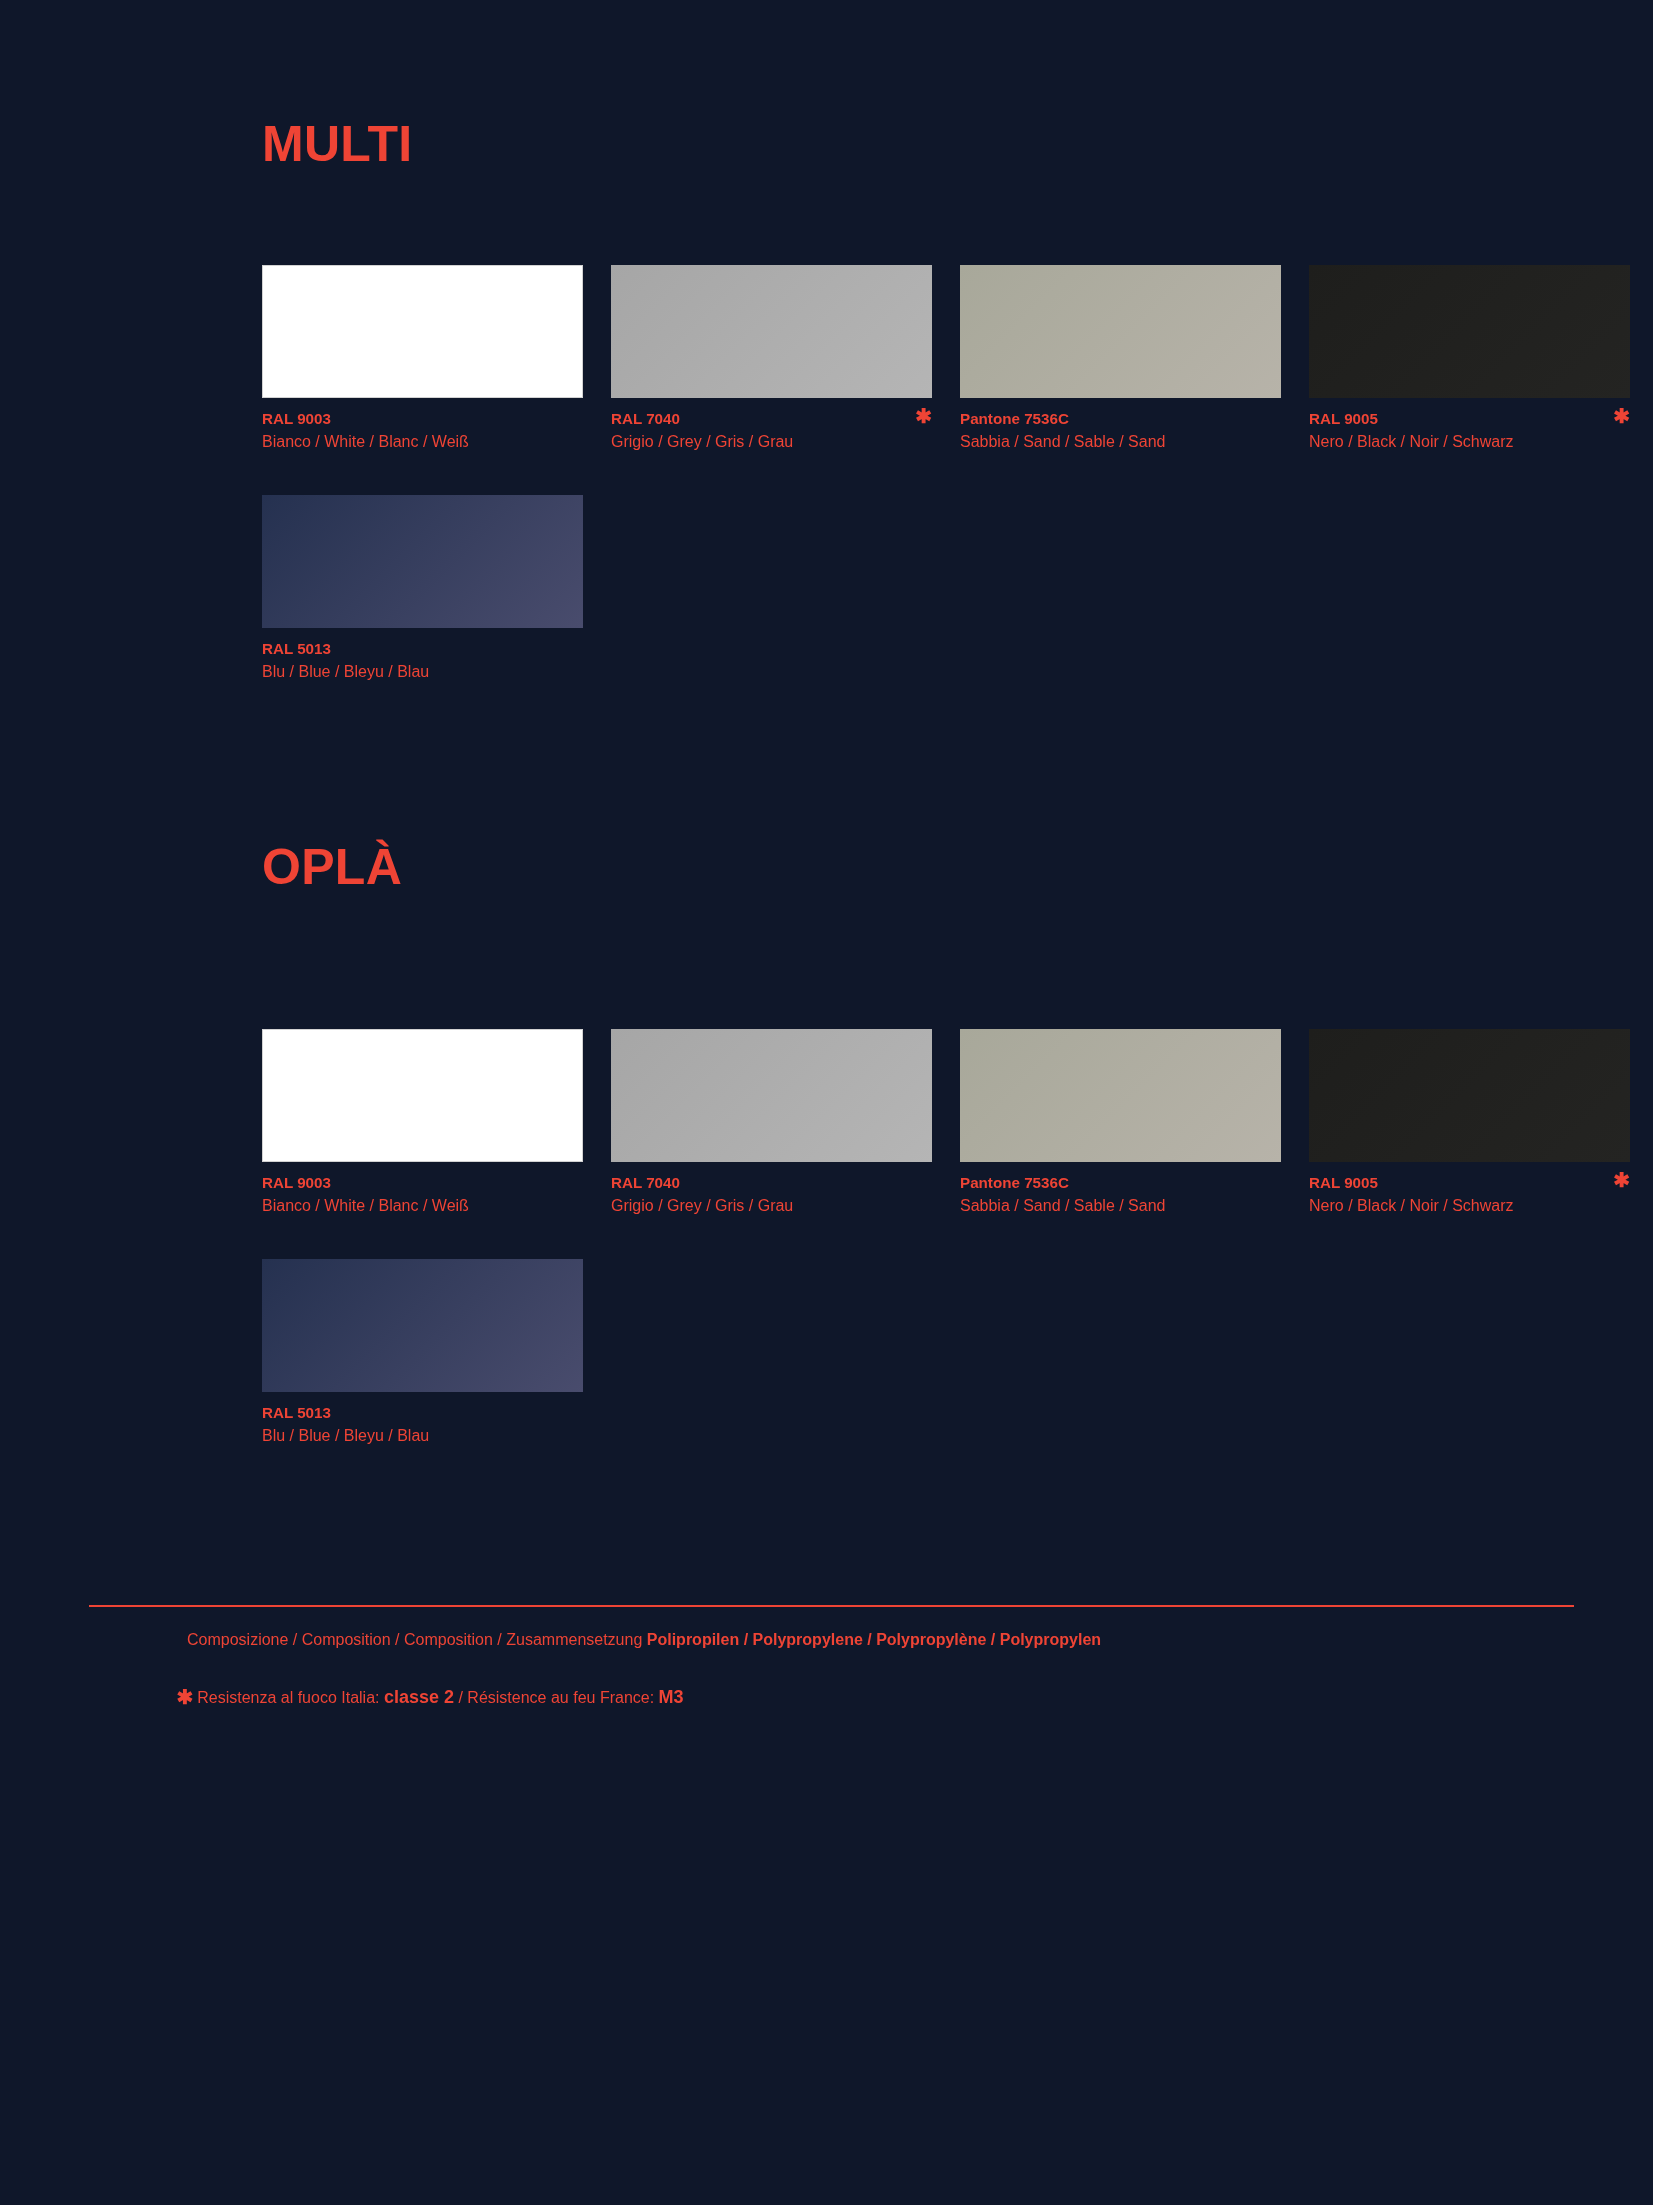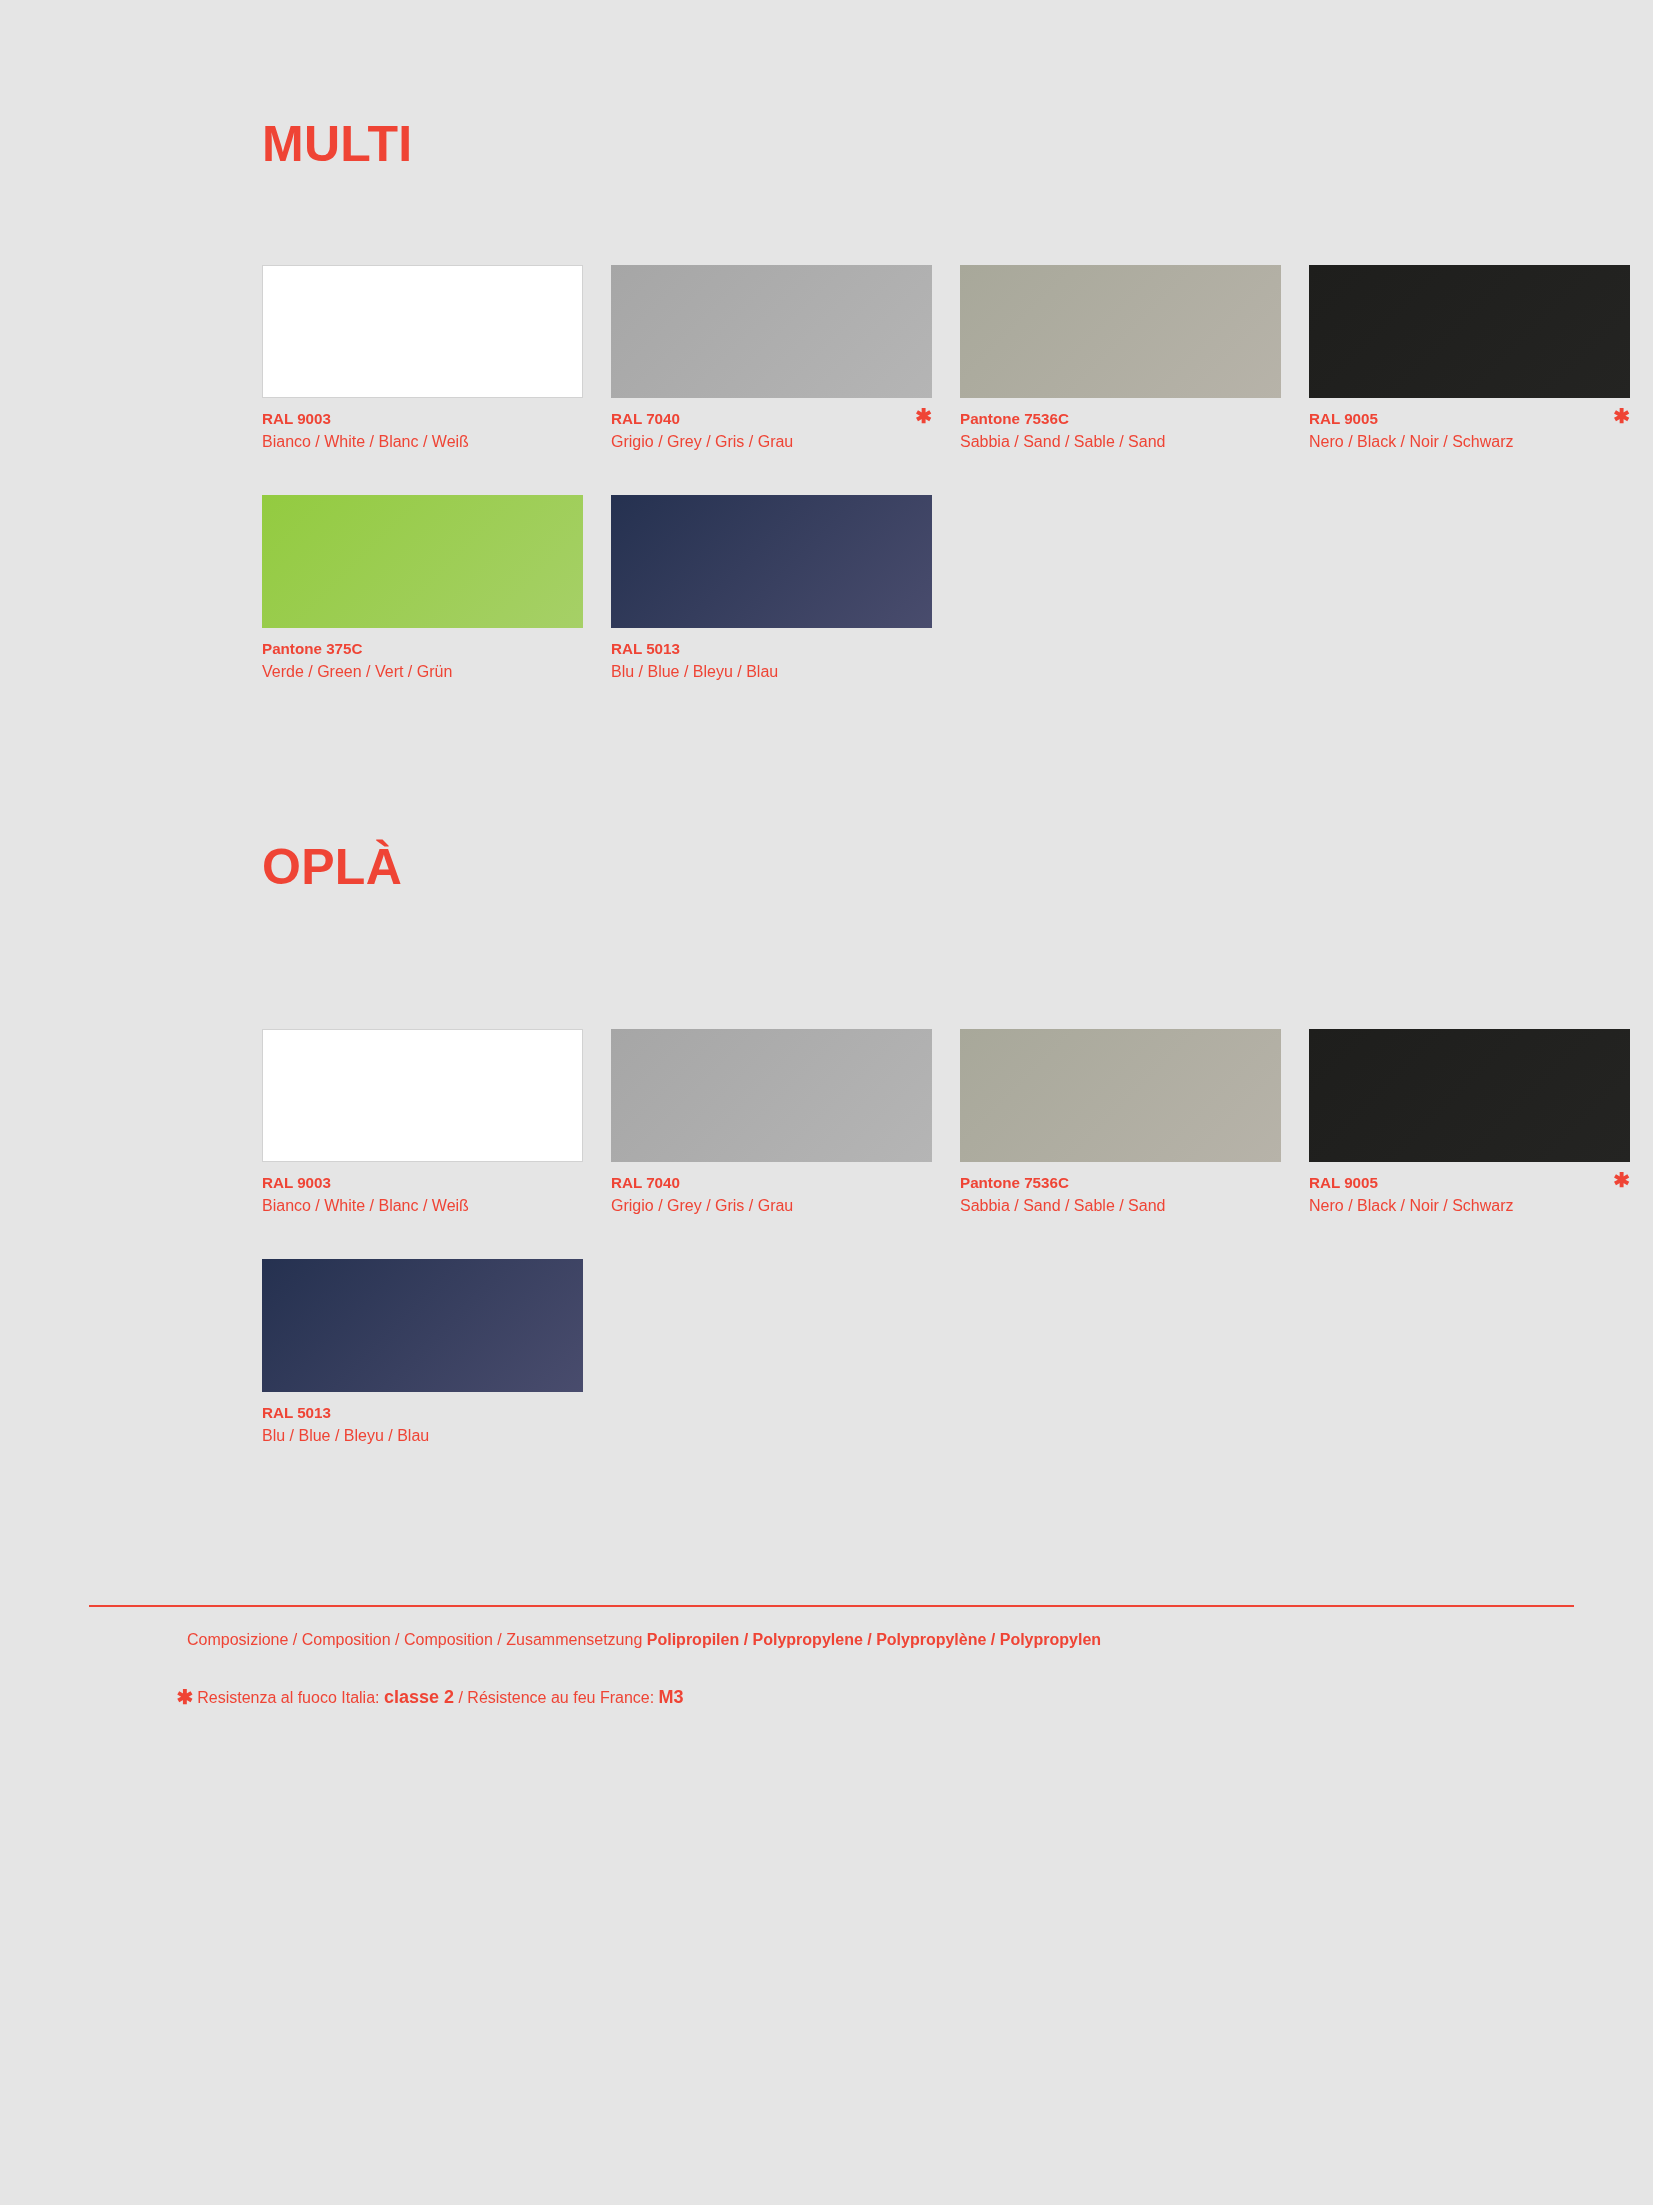--- a/index.html
+++ b/index.html
@@ -11,21 +11,21 @@
     width: 1654px;
     height: 2205px;
     position: relative;
     font-family: "Liberation Sans", sans-serif;
     -webkit-font-smoothing: antialiased;
   }
 
   .page {
     position: absolute;
     inset: 0;
-    background: #e5e5e5;
+    background: #0f172a;
   }
 
   
   .section-title {
     position: absolute;
     left: 262px;
     color: #ef4435;
     font-weight: 700;
     font-size: 50px;
     letter-spacing: 0.3px;
@@ -166,27 +166,20 @@
       </div>
       <div class="swatch-cell">
         <div class="swatch-chip" style="background: linear-gradient(135deg, rgb(30, 30, 28) 0%, rgb(36, 36, 34) 100%);"></div>
         <div class="swatch-meta">
           <div class="swatch-code">RAL 9005</div>
           <div class="swatch-names">Nero / Black / Noir / Schwarz</div>
           <div class="swatch-star">✱</div>
         </div>
       </div>
       <div class="swatch-cell">
-        <div class="swatch-chip" style="background: linear-gradient(135deg, rgb(147, 203, 64) 0%, rgb(166, 208, 103) 100%);"></div>
-        <div class="swatch-meta">
-          <div class="swatch-code">Pantone 375C</div>
-          <div class="swatch-names">Verde / Green / Vert / Grün</div>
-        </div>
-      </div>
-      <div class="swatch-cell">
         <div class="swatch-chip" style="background: linear-gradient(135deg, rgb(37, 49, 80) 0%, rgb(73, 76, 109) 100%);"></div>
         <div class="swatch-meta">
           <div class="swatch-code">RAL 5013</div>
           <div class="swatch-names">Blu / Blue / Bleyu / Blau</div>
         </div>
       </div>
     </div>
 
   <h1 class="section-title" id="title-opla">OPLÀ</h1>
 

